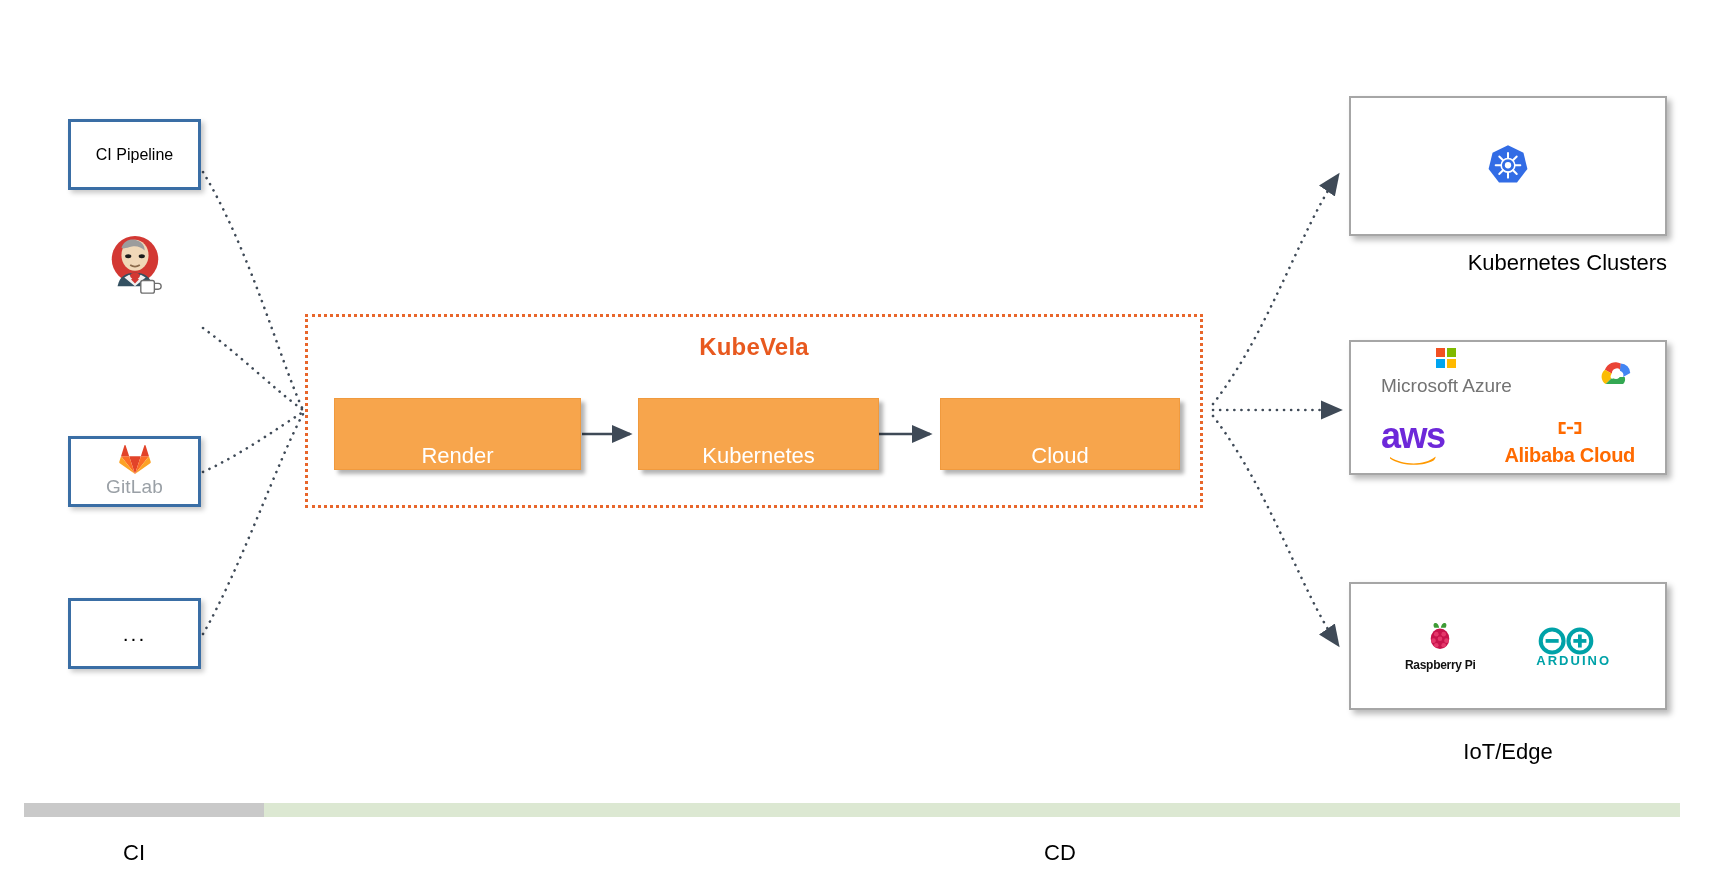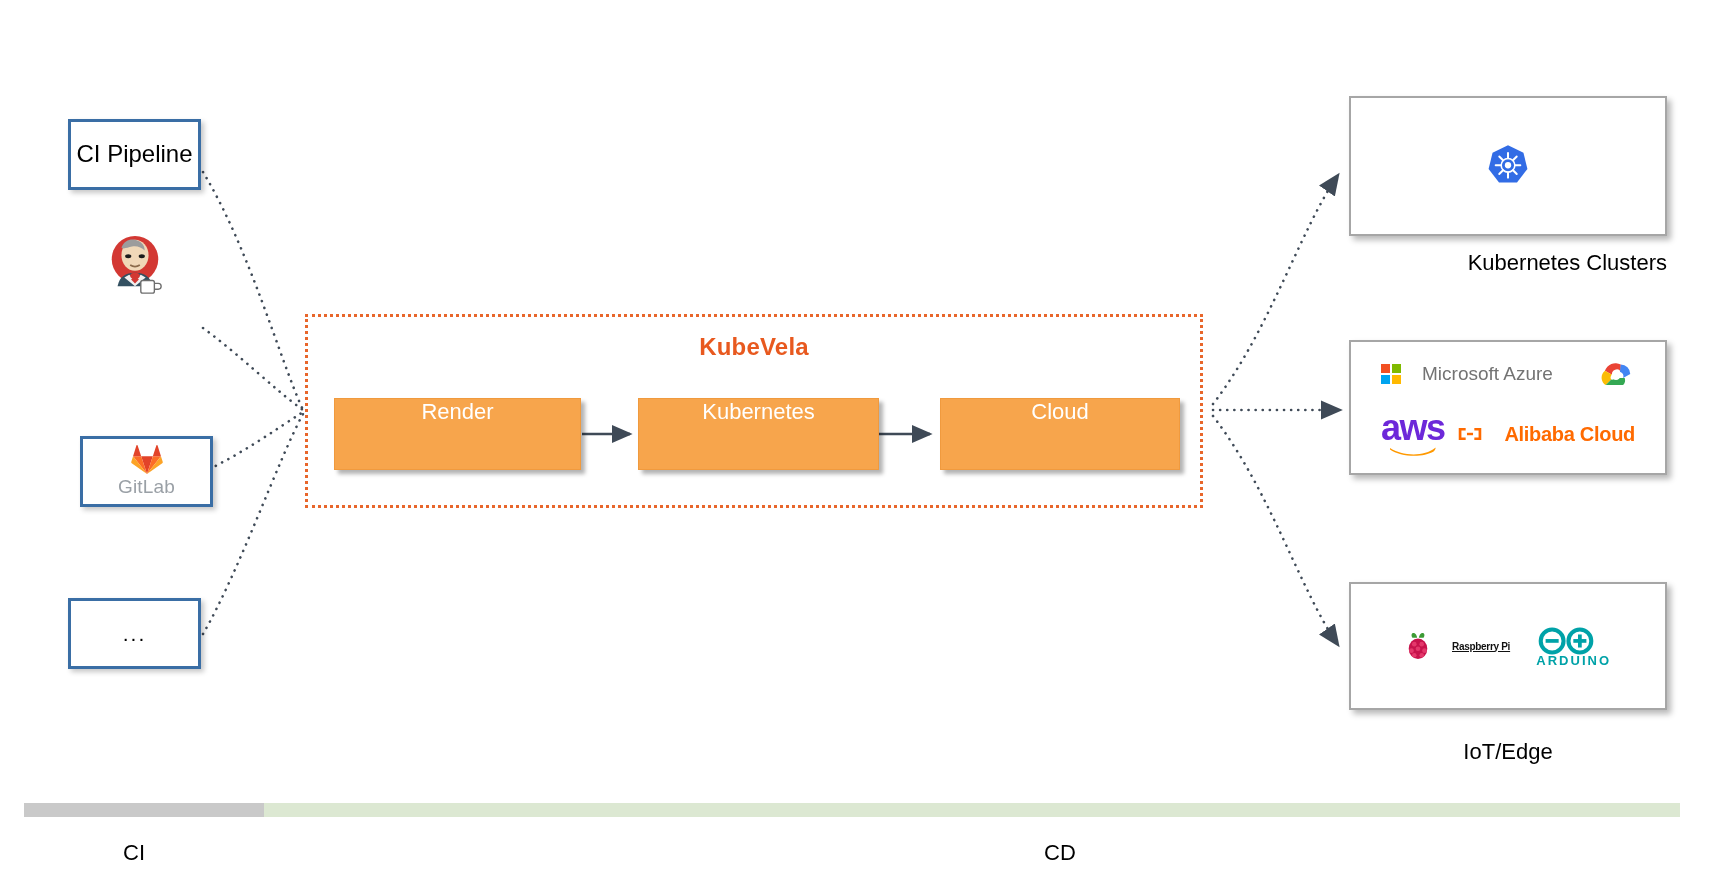--- a/index.html
+++ b/index.html
@@ -25,21 +25,21 @@
   
   .src-box {
     border: 3px solid #3A6EA5;
     background: #ffffff;
     box-shadow: 3px 3px 5px rgba(0,0,0,0.22);
     display: flex;
     align-items: center;
     justify-content: center;
   }
   .src-label {
-    font-size: 24px;
+    font-size: 16px;
     color: #000000;
     line-height: 1.1;
     text-align: center;
   }
   .src-label.dots { letter-spacing: 2px; font-size: 21px; }
 
   
   .jenkins-mascot {
     position: absolute;
     width: 62px;
@@ -78,21 +78,21 @@
     color: #E8591F;
     letter-spacing: .2px;
   }
 
   
   .stage-box {
     background: #F7A54C;
     border: 1px solid #F09A3E;
     box-shadow: 4px 4px 4px rgba(0,0,0,0.30);
     display: flex;
-    align-items: flex-start;
+    align-items: flex-end;
     justify-content: center;
     color: #ffffff;
     font-size: 22px;
   }
 
   
   .target-box {
     border: 2px solid #A6A6A6;
     background: #ffffff;
     box-shadow: 4px 4px 6px rgba(0,0,0,0.28);
@@ -117,30 +117,30 @@
     justify-content: center;
     gap: 22px;
     padding: 0 30px;
     box-sizing: border-box;
   }
   .logo-row {
     display: flex;
     align-items: center;
     justify-content: space-between;
   }
-  .logo-cell { display: flex; align-items: center; gap: 21px; }
+  .logo-cell { display: flex; align-items: center; gap: 7px; flex-direction: column; }
 
   .azure-text { font-size: 19px; color: #737373; }
   .aws-wrap { display: flex; flex-direction: column; align-items: center; }
   .aws-text {
     font-size: 36px; font-weight: bold; color: #6d28d9;
     letter-spacing: -1.5px; line-height: .9;
   }
   .alibaba-text { font-size: 20px; font-weight: bold; color: #FF6A00; letter-spacing: -.3px; }
-  .rpi-text { font-size: 10px; font-weight: bold; color: #111111; letter-spacing: -.3px; text-decoration: underline; }
+  .rpi-text { font-size: 12px; font-weight: bold; color: #111111; letter-spacing: -.3px; }
   .arduino-text {
     font-size: 13px; font-weight: bold; color: #00A2A8;
     letter-spacing: 2px; line-height: 1; margin-top: -2px; margin-left: 15px;
   }
   .arduino-wrap { display: flex; flex-direction: column; align-items: center; }
 
   
   .bar { position: absolute; height: 14px; }
   .bar-ci { background: #C9C9C9; }
   .bar-cd { background: #DCE8D2; }
@@ -206,21 +206,21 @@
     <ellipse cx="25" cy="25" rx="3.2" ry="2" fill="#1B1B1B"></ellipse>
     <ellipse cx="39" cy="25" rx="3.2" ry="2" fill="#1B1B1B"></ellipse>
     <path d="M27 34c3 2 7 2 10 0" stroke="#8A6A4A" stroke-width="1.6" fill="none"></path>
     <path d="M26 44l6 5 6-5 5 3-11 9-11-9z" fill="#F0F0F0"></path>
     <path d="M32 44l-4 5 4 4 4-4z" fill="#D33833"></path>
     <ellipse cx="32" cy="45" rx="5" ry="3" fill="#D33833"></ellipse>
     <rect x="38" y="50" width="14" height="13" rx="2" fill="#FFFFFF" stroke="#6E6E6E" stroke-width="1.4"></rect>
     <path d="M52 53h4a3 3 0 0 1 0 6h-4" fill="none" stroke="#6E6E6E" stroke-width="1.4"></path>
   </svg>
 
-  <div class="node src-box" style="left:80px; top:436px; width:133px; height:71px;">
+  <div class="node src-box" style="left:68px; top:436px; width:133px; height:71px;">
     <div class="gitlab-wrap">
       <svg width="32" height="30" viewBox="0 0 36 34">
         <path d="M18 33L24.6 12.7H11.4z" fill="#E24329"></path>
         <path d="M18 33L11.4 12.7H2.2z" fill="#FC6D26"></path>
         <path d="M2.2 12.7L.2 19a1.4 1.4 0 0 0 .5 1.6L18 33z" fill="#FCA326"></path>
         <path d="M2.2 12.7h9.2L7.4.6c-.2-.6-1.1-.6-1.4 0z" fill="#E24329"></path>
         <path d="M18 33l6.6-20.3h9.2z" fill="#FC6D26"></path>
         <path d="M33.8 12.7l2 6.3a1.4 1.4 0 0 1-.5 1.6L18 33z" fill="#FCA326"></path>
         <path d="M33.8 12.7h-9.2L28.6.6c.3-.6 1.2-.6 1.4 0z" fill="#E24329"></path>
       </svg>

